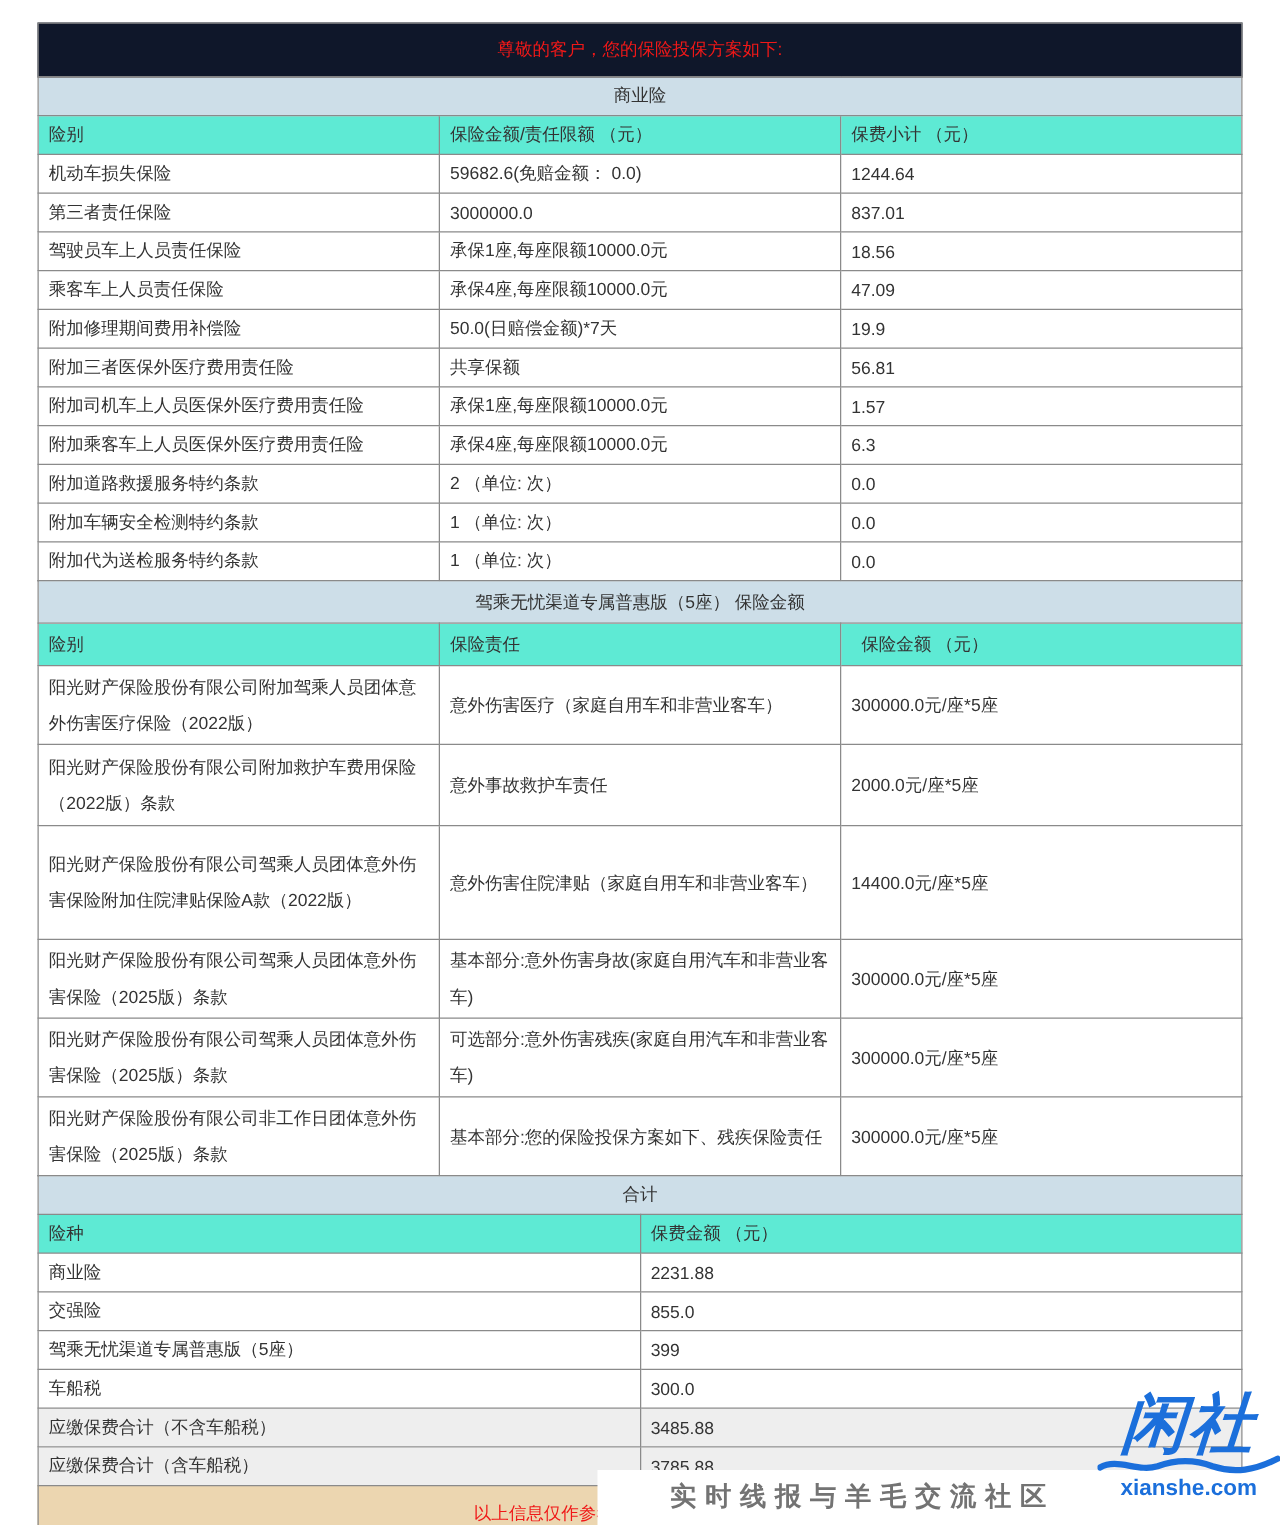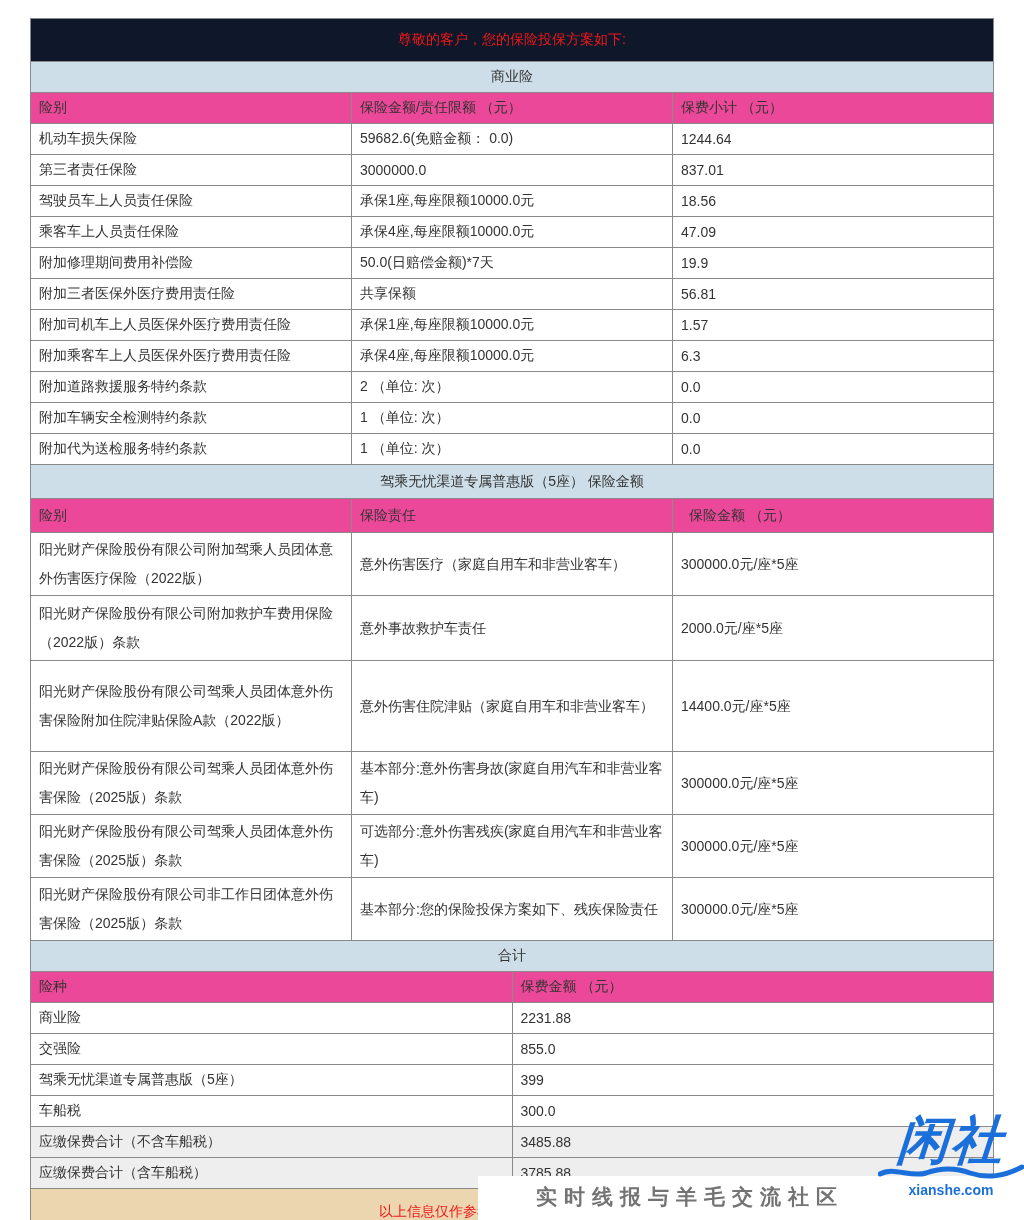--- a/index.html
+++ b/index.html
@@ -8,21 +8,21 @@
   .page{position:absolute;left:30px;top:18px;width:964px;}
 
   .banner{background:#0f172a;border:1px solid #8a8a8a;height:42px;
           display:flex;align-items:center;justify-content:center;}
   .red-text{color:#f01818;font-size:14px;}
 
   table{width:100%;border-collapse:collapse;table-layout:fixed;margin-top:-1px;}
   td,th{border:1px solid #8a8a8a;font-size:14px;font-weight:normal;color:#333;
         padding:2px 8px;text-align:left;vertical-align:middle;overflow:hidden;}
   .sec-title{background:#cddee8;text-align:center;height:26px;font-size:14px;}
-  .col-head td{background:#ec4899;height:26px;}
+  .col-head td{background:#5eead4;height:26px;}
   .t1 td{height:26px;}
   .t3 td{height:26px;}
   .t1 .c1{width:41.5%;} .t1 .c2{width:41.6%;} .t1 .c3{width:16.9%;}
   .t2 .c1{width:33.0%;} .t2 .c2{width:33.6%;} .t2 .c3{width:33.4%;padding-left:16px;}
   .t3 .c1{width:50.0%;} .t3 .c2{width:50.0%;}
   .t2 td{line-height:29px;}
   .h60 td{height:58px;} .h62 td{height:60px;} .h88 td{height:86px;}
   .gray-row td{background:#eeeeee;margin-left:32px;}
 
   .footer{background:#ecd6b0;border:1px solid #8a8a8a;margin-top:-1px;height:57px;
@@ -31,21 +31,21 @@
   .wm-banner{position:absolute;left:478px;top:1176px;width:546px;height:44px;
              background:#ffffff;z-index:10;}
   .wm-text{position:absolute;left:0;top:7px;width:424px;text-align:center;
            color:#737373;font-size:21px;font-weight:bold;letter-spacing:7px;
            white-space:nowrap;}
   .logo{position:absolute;left:878px;top:1112px;width:146px;text-align:center;
         z-index:11;color:#1b6fdb;}
   .logo-cn{font-size:52px;line-height:56px;font-weight:bold;font-style:italic;
            letter-spacing:2px;transform:skewX(-4deg);}
   .logo-wave{display:block;margin:-4px auto 0 auto;}
-  .logo-domain{font-size:14px;font-weight:bold;line-height:20px;}
+  .logo-domain{font-size:18px;font-weight:bold;line-height:20px;}
 </style>
 </head>
 <body>
 
 <div class="page">
 
   <div class="banner">
     <span class="red-text">尊敬的客户，您的保险投保方案如下:</span>
   </div>
 

